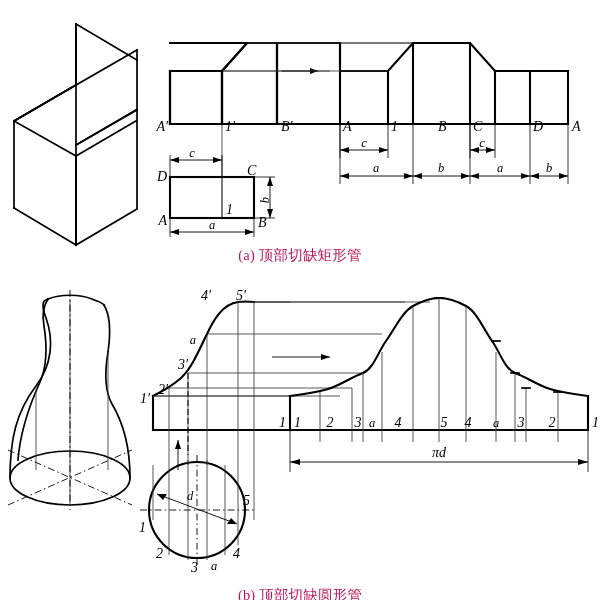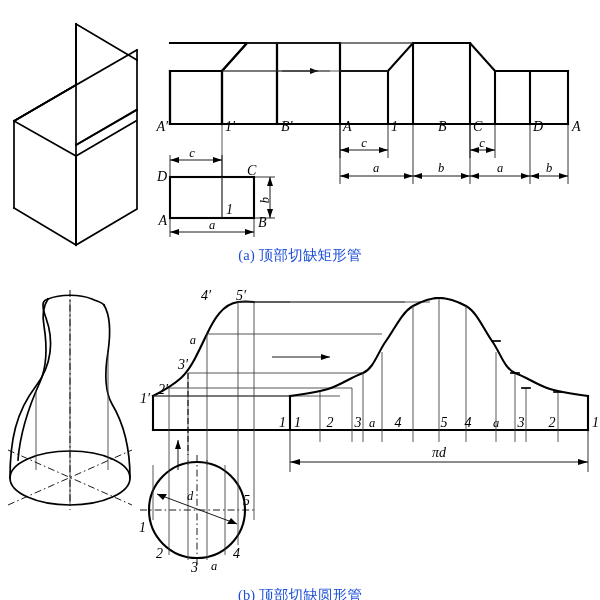--- a/index.html
+++ b/index.html
@@ -21,21 +21,21 @@
     top: 0;
     width: 600px;
     height: 600px;
   }
   .cap {
     position: absolute;
     width: 100%;
     text-align: center;
     font-family: "Liberation Serif", serif;
     font-size: 14.5px;
-    color: #1d4ed8;
+    color: #be185d;
     letter-spacing: 0.2px;
   }
   #cap-a { top: 246px; }
   #cap-b { top: 586px; }
   text.lbl {
     font-family: "Liberation Serif", serif;
     font-style: italic;
     font-size: 14px;
     fill: #000;
   }

